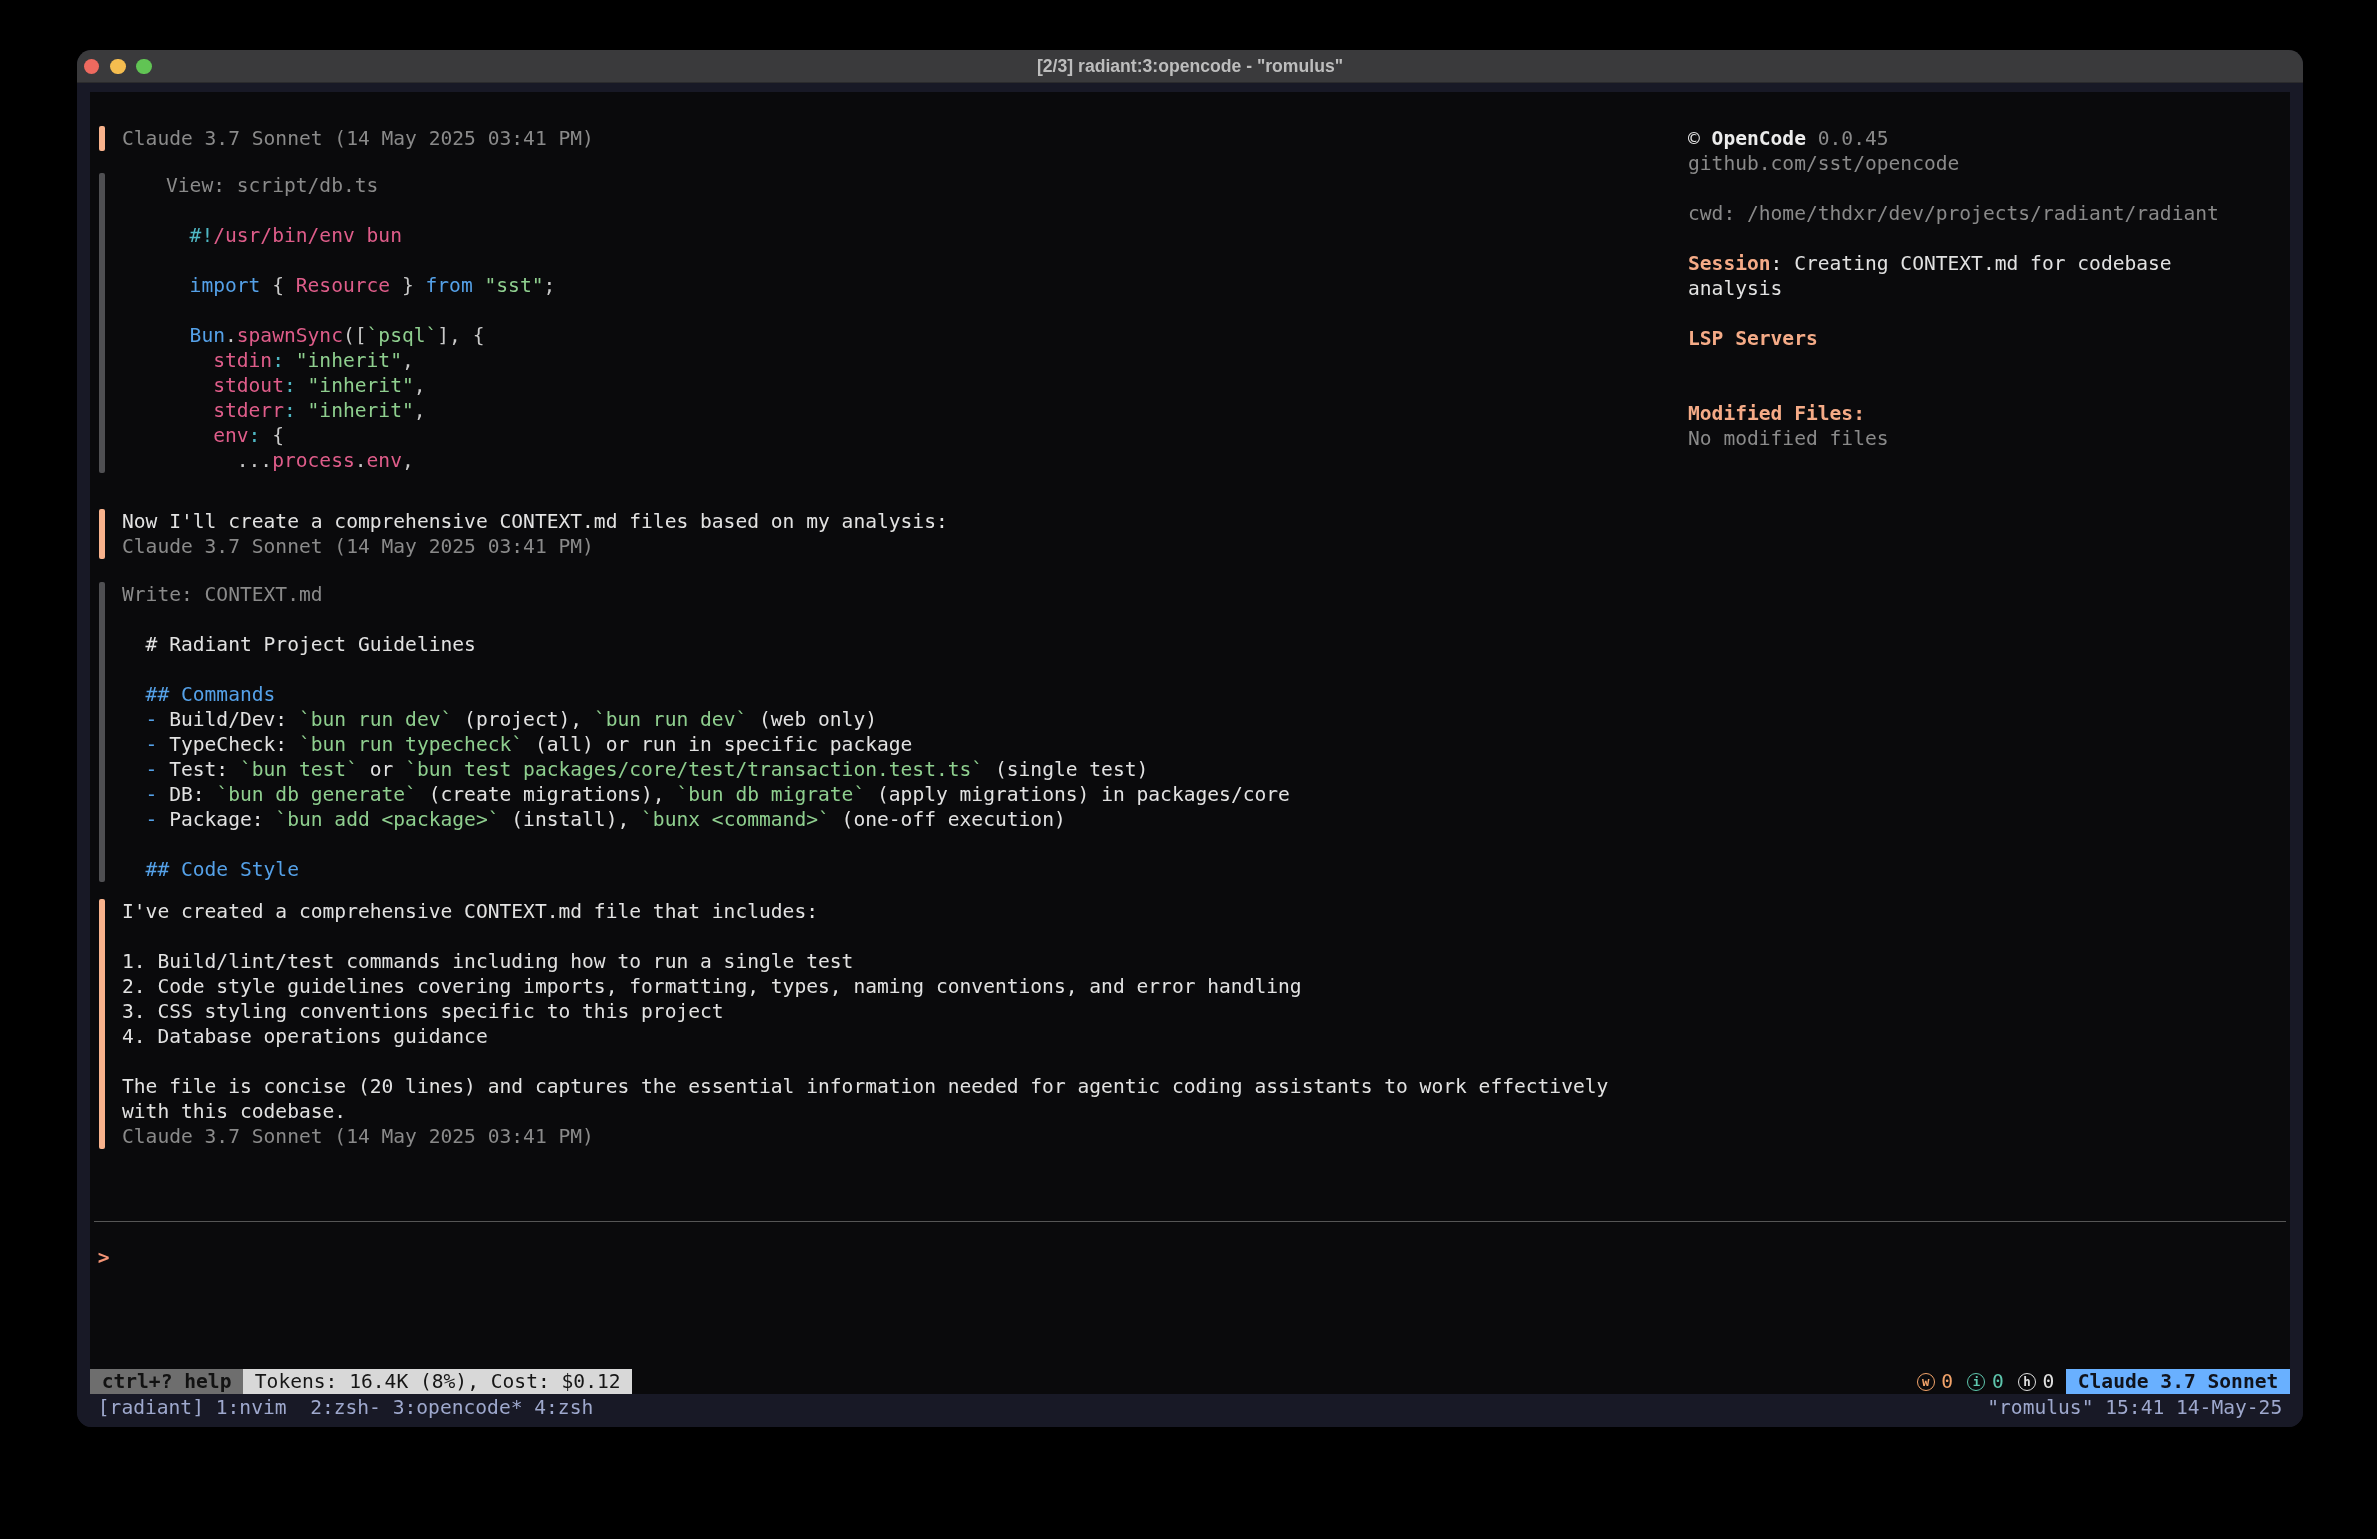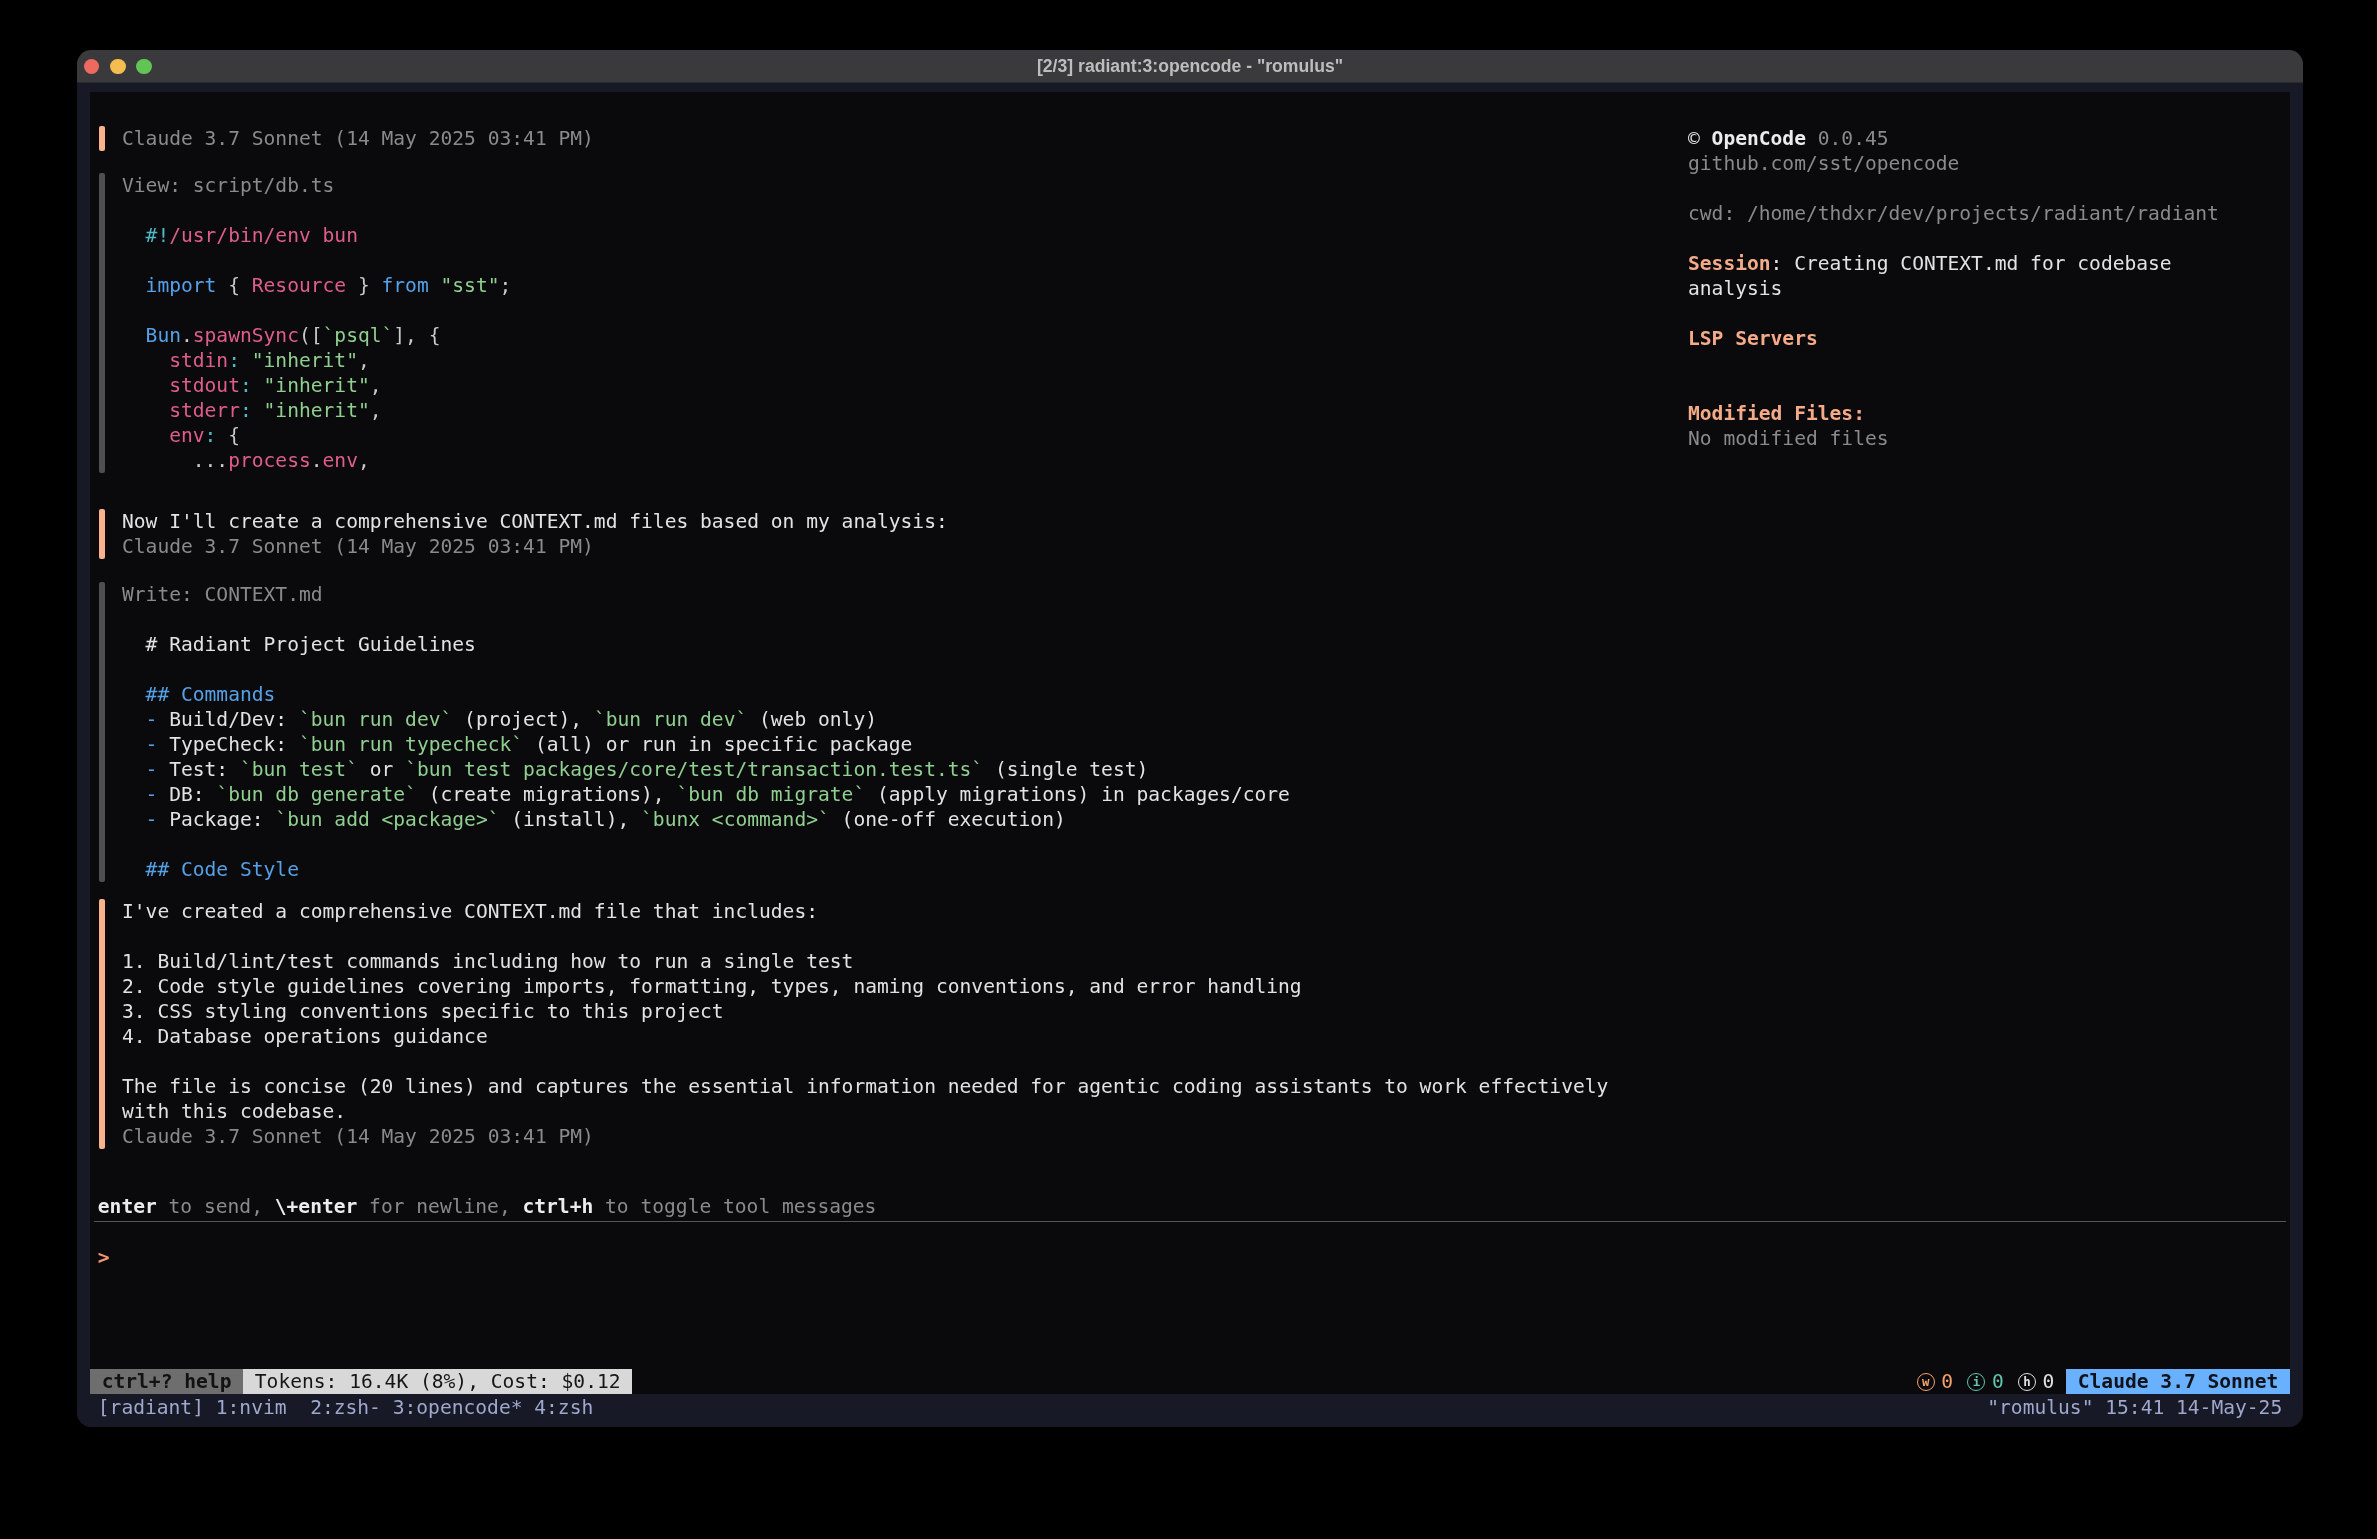--- a/index.html
+++ b/index.html
@@ -96,21 +96,21 @@
     <div class="title">[2/3] radiant:3:opencode - "romulus"</div>
   </div>
 
   <div class="term">
     <div class="tui">
       <div class="chat" id="chat">
           <div class="block" style="margin-bottom: 22px;">
             <div class="blockbar bar-peach"></div>
             <div class="lines"><div class="line"><span class="seg-dim">Claude 3.7 Sonnet (14 May 2025 03:41 PM)</span></div></div>
           </div>
-          <div class="block" style="margin-bottom: 36px;">
+          <div class="block" style="margin-bottom: 36px; gap: 44px;">
             <div class="blockbar bar-gray"></div>
             <div class="lines"><div class="line"><span class="seg-dim">View: script/db.ts</span></div><div class="line">&nbsp;</div><div class="line"><span class="seg-teal">  #!</span><span class="seg-pink">/usr/bin/env bun</span></div><div class="line">&nbsp;</div><div class="line"><span class="seg-plain">  </span><span class="seg-blue">import</span><span class="seg-plain"> { </span><span class="seg-pink">Resource</span><span class="seg-plain"> } </span><span class="seg-blue">from</span><span class="seg-plain"> </span><span class="seg-green">"sst"</span><span class="seg-plain">;</span></div><div class="line">&nbsp;</div><div class="line"><span class="seg-plain">  </span><span class="seg-blue">Bun</span><span class="seg-plain">.</span><span class="seg-pink">spawnSync</span><span class="seg-plain">([</span><span class="seg-green">`psql`</span><span class="seg-plain">], {</span></div><div class="line"><span class="seg-plain">    </span><span class="seg-pink">stdin</span><span class="seg-teal">:</span><span class="seg-plain"> </span><span class="seg-green">"inherit"</span><span class="seg-plain">,</span></div><div class="line"><span class="seg-plain">    </span><span class="seg-pink">stdout</span><span class="seg-teal">:</span><span class="seg-plain"> </span><span class="seg-green">"inherit"</span><span class="seg-plain">,</span></div><div class="line"><span class="seg-plain">    </span><span class="seg-pink">stderr</span><span class="seg-teal">:</span><span class="seg-plain"> </span><span class="seg-green">"inherit"</span><span class="seg-plain">,</span></div><div class="line"><span class="seg-plain">    </span><span class="seg-pink">env</span><span class="seg-teal">:</span><span class="seg-plain"> {</span></div><div class="line"><span class="seg-plain">      ...</span><span class="seg-pink">process</span><span class="seg-plain">.</span><span class="seg-pink">env</span><span class="seg-plain">,</span></div></div>
           </div>
           <div class="block" style="margin-bottom: 23.5px;">
             <div class="blockbar bar-peach"></div>
             <div class="lines"><div class="line"><span class="seg-white">Now I'll create a comprehensive CONTEXT.md files based on my analysis:</span></div><div class="line"><span class="seg-dim">Claude 3.7 Sonnet (14 May 2025 03:41 PM)</span></div></div>
           </div>
           <div class="block" style="margin-bottom: 17px;">
             <div class="blockbar bar-gray"></div>
             <div class="lines"><div class="line"><span class="seg-dim">Write: CONTEXT.md</span></div><div class="line">&nbsp;</div><div class="line"><span class="seg-white">  # Radiant Project Guidelines</span></div><div class="line">&nbsp;</div><div class="line"><span class="seg-blue">  ## Commands</span></div><div class="line"><span class="seg-plain">  </span><span class="seg-blue">-</span><span class="seg-white"> Build/Dev: </span><span class="seg-green">`bun run dev`</span><span class="seg-white"> (project), </span><span class="seg-green">`bun run dev`</span><span class="seg-white"> (web only)</span></div><div class="line"><span class="seg-plain">  </span><span class="seg-blue">-</span><span class="seg-white"> TypeCheck: </span><span class="seg-green">`bun run typecheck`</span><span class="seg-white"> (all) or run in specific package</span></div><div class="line"><span class="seg-plain">  </span><span class="seg-blue">-</span><span class="seg-white"> Test: </span><span class="seg-green">`bun test`</span><span class="seg-white"> or </span><span class="seg-green">`bun test packages/core/test/transaction.test.ts`</span><span class="seg-white"> (single test)</span></div><div class="line"><span class="seg-plain">  </span><span class="seg-blue">-</span><span class="seg-white"> DB: </span><span class="seg-green">`bun db generate`</span><span class="seg-white"> (create migrations), </span><span class="seg-green">`bun db migrate`</span><span class="seg-white"> (apply migrations) in packages/core</span></div><div class="line"><span class="seg-plain">  </span><span class="seg-blue">-</span><span class="seg-white"> Package: </span><span class="seg-green">`bun add &lt;package&gt;`</span><span class="seg-white"> (install), </span><span class="seg-green">`bunx &lt;command&gt;`</span><span class="seg-white"> (one-off execution)</span></div><div class="line">&nbsp;</div><div class="line"><span class="seg-blue">  ## Code Style</span></div></div>
@@ -118,23 +118,20 @@
           <div class="block" style="margin-bottom: 16px;">
             <div class="blockbar bar-peach"></div>
             <div class="lines"><div class="line"><span class="seg-white">I've created a comprehensive CONTEXT.md file that includes:</span></div><div class="line">&nbsp;</div><div class="line"><span class="seg-white">1. Build/lint/test commands including how to run a single test</span></div><div class="line"><span class="seg-white">2. Code style guidelines covering imports, formatting, types, naming conventions, and error handling</span></div><div class="line"><span class="seg-white">3. CSS styling conventions specific to this project</span></div><div class="line"><span class="seg-white">4. Database operations guidance</span></div><div class="line">&nbsp;</div><div class="line"><span class="seg-white">The file is concise (20 lines) and captures the essential information needed for agentic coding assistants to work effectively</span></div><div class="line"><span class="seg-white">with this codebase.</span></div><div class="line"><span class="seg-dim">Claude 3.7 Sonnet (14 May 2025 03:41 PM)</span></div></div>
           </div>
         </div>
 
       <div class="sidebar">
         <div class="lines" id="sidebar-lines"><div class="line"><span class="seg-white">© </span><span class="seg-whitebold">OpenCode</span><span class="seg-dim"> 0.0.45</span></div><div class="line"><span class="seg-dim">github.com/sst/opencode</span></div><div class="line">&nbsp;</div><div class="line"><span class="seg-dim">cwd: /home/thdxr/dev/projects/radiant/radiant</span></div><div class="line">&nbsp;</div><div class="line"><span class="seg-peachbold">Session</span><span class="seg-white">: Creating CONTEXT.md for codebase</span></div><div class="line"><span class="seg-white">analysis</span></div><div class="line">&nbsp;</div><div class="line"><span class="seg-peachbold">LSP Servers</span></div><div class="line">&nbsp;</div><div class="line">&nbsp;</div><div class="line"><span class="seg-peachbold">Modified Files:</span></div><div class="line"><span class="seg-dim">No modified files</span></div></div>
       </div>
 
-      <div class="hint">
-        <div class="lines" id="hint-line"><div class="line"><span class="seg-bold">enter</span><span class="seg-dim"> to send, </span><span class="seg-bold">\+enter</span><span class="seg-dim"> for newline, </span><span class="seg-bold">ctrl+h</span><span class="seg-dim"> to toggle tool messages</span></div></div>
-      </div>
 
       <div class="divider"></div>
 
       <div class="promptrow">
         <span class="caret">&gt;</span>
       </div>
 
       <div class="statusbar">
         <span class="chip help">ctrl+? help</span>
         <span class="chip tokens">Tokens: 16.4K (8%), Cost: $0.12</span>

